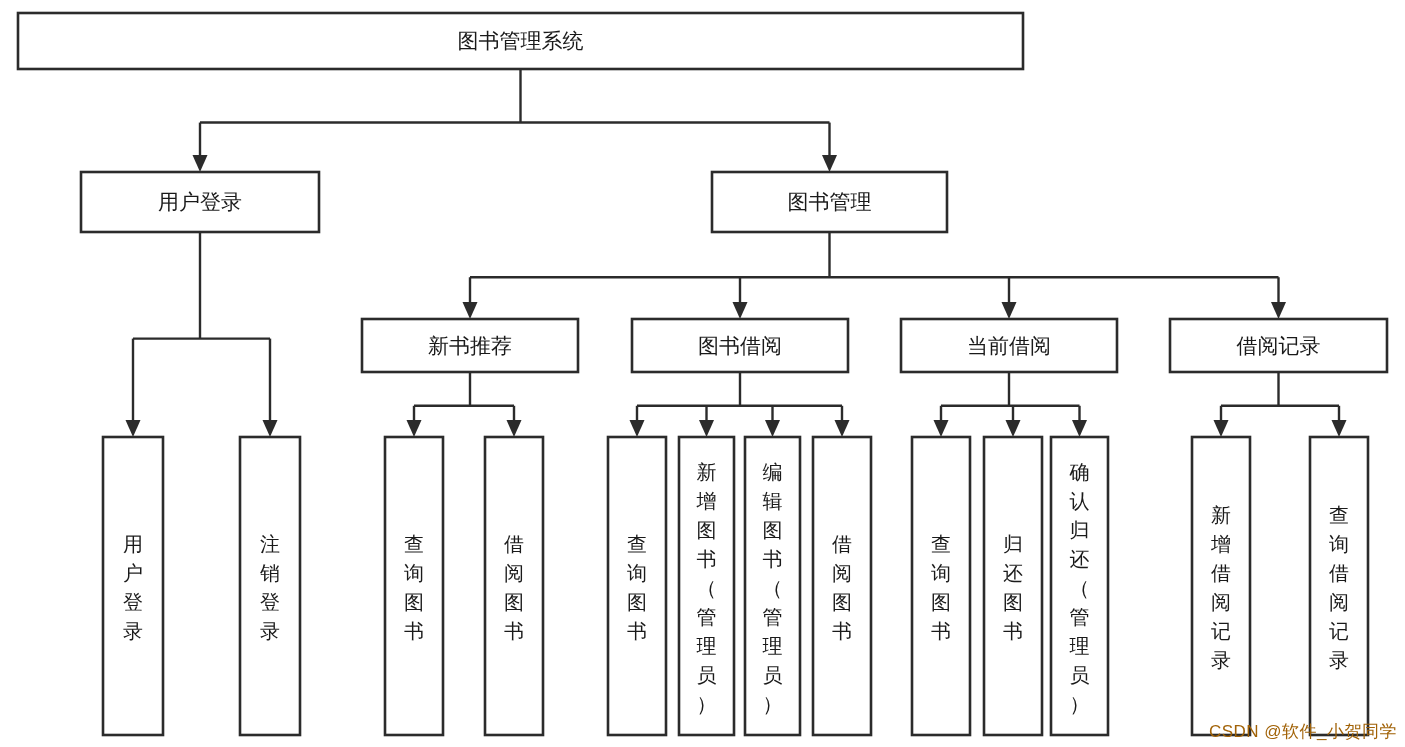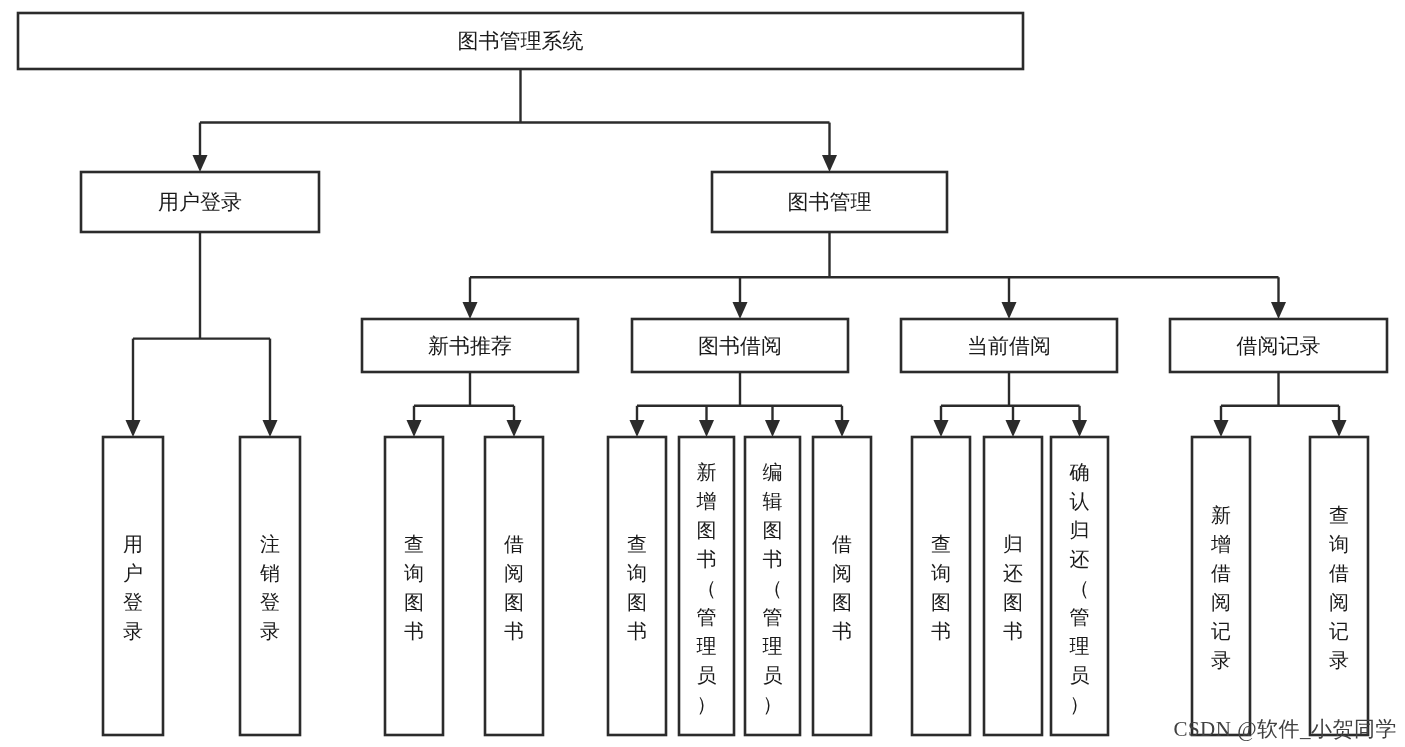--- a/index.html
+++ b/index.html
@@ -46,23 +46,23 @@
     fill: none;
   }
   .arrow-head {
     fill: #2b2b2b;
     stroke: none;
   }
   .watermark {
     position: absolute;
     right: 8px;
     bottom: 4px;
-    font-family: Liberation Serif, serif;
-    font-size: 21px;
-    color: #404040;
+    font-family: Liberation Sans, sans-serif;
+    font-size: 17px;
+    color: #a16207;
     white-space: nowrap;
     letter-spacing: 0.5px;
     pointer-events: none;
   }
 </style>
 </head>
 <body>
 
 <svg id="diagram" viewBox="0 0 1405 747" xmlns="http://www.w3.org/2000/svg">
   <g id="edge-layer">

